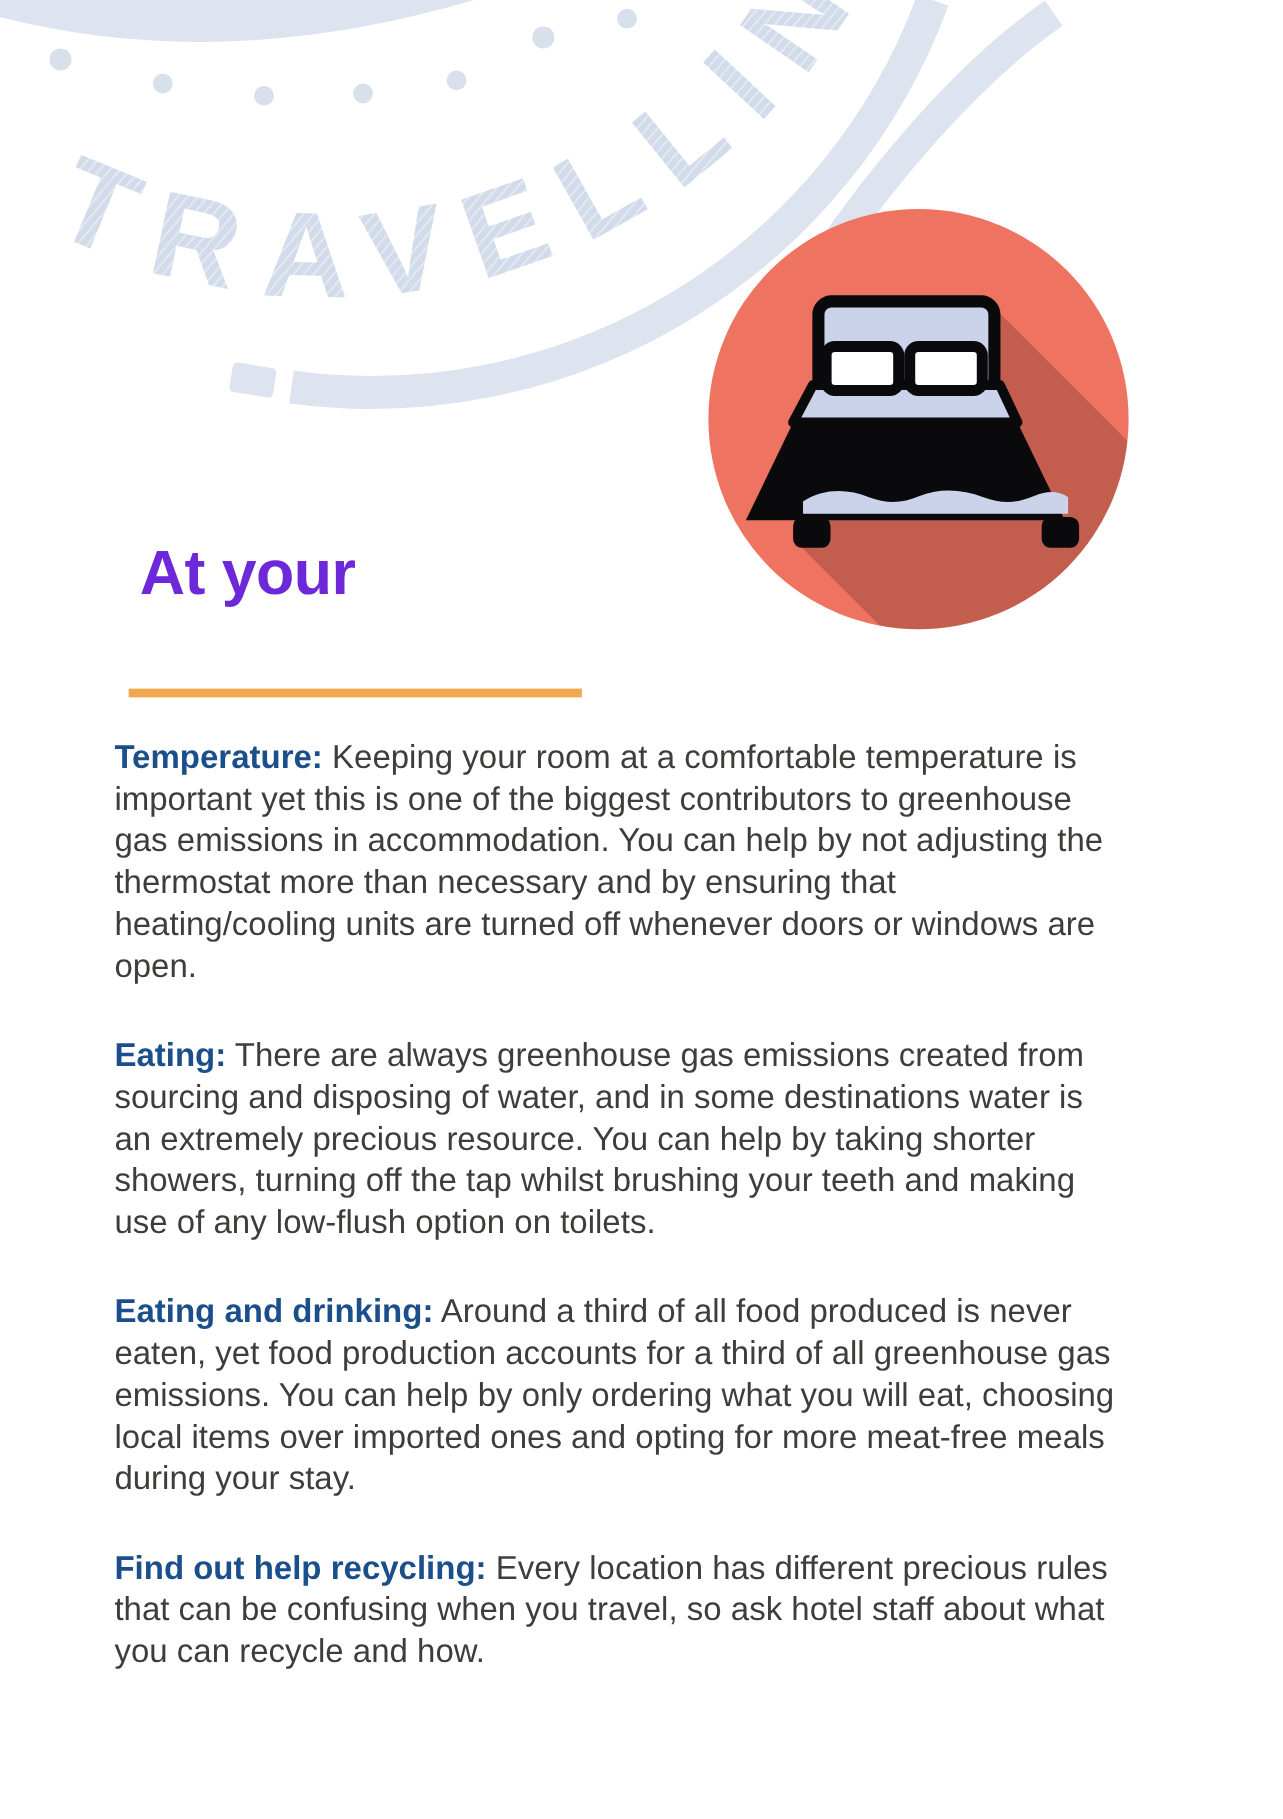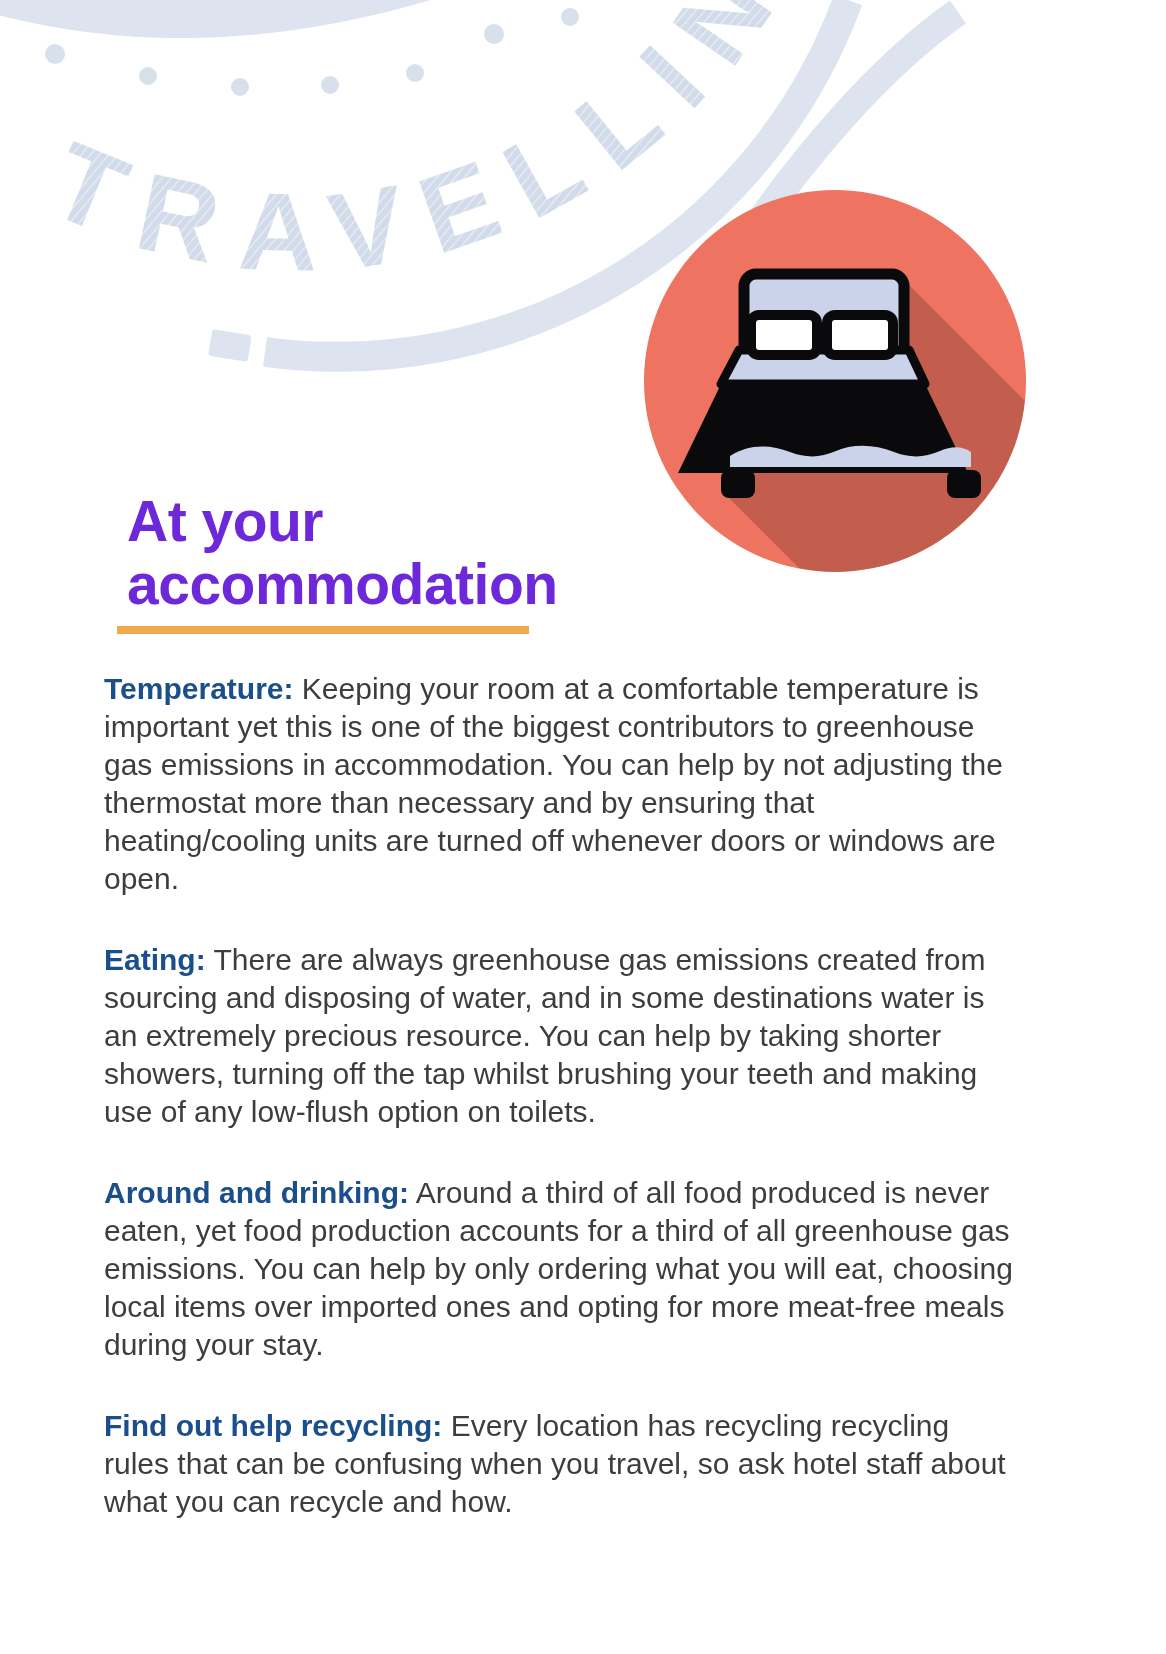--- a/index.html
+++ b/index.html
@@ -115,25 +115,24 @@
                L 971,467 Z" fill="#cad3e9"></path>
 
       <rect x="721" y="470" width="34" height="28" rx="8" fill="#0a0a0d"></rect>
       <rect x="947" y="470" width="34" height="28" rx="8" fill="#0a0a0d"></rect>
     </g>
   </g>
 </svg>
 
 <div class="heading">
   <div>At your</div>
-  <div>accommodation</div>
 </div>
 <div class="title-underline"></div>
 
 <div class="content">
   <p><span class="lead">Temperature:</span><span> Keeping your room at a comfortable temperature is important yet this is one of the biggest contributors to greenhouse gas emissions in accommodation. You can help by not adjusting the thermostat more than necessary and by ensuring that heating/cooling units are turned off whenever doors or windows are open.</span></p>
 
   <p><span class="lead">Eating:</span><span> There are always greenhouse gas emissions created from sourcing and disposing of water, and in some destinations water is an extremely precious resource. You can help by taking shorter showers, turning off the tap whilst brushing your teeth and making use of any low-flush option on toilets.</span></p>
 
-  <p><span class="lead">Around and drinking:</span><span> Around a third of all food produced is never eaten, yet food production accounts for a third of all greenhouse gas emissions. You can help by only ordering what you will eat, choosing local items over imported ones and opting for more meat-free meals during your stay.</span></p>
+  <p><span class="lead">Eating and drinking:</span><span> Around a third of all food produced is never eaten, yet food production accounts for a third of all greenhouse gas emissions. You can help by only ordering what you will eat, choosing local items over imported ones and opting for more meat-free meals during your stay.</span></p>
 
-  <p><span class="lead">Find out help recycling:</span><span> Every location has recycling recycling rules that can be confusing when you travel, so ask hotel staff about what you can recycle and how.</span></p>
+  <p><span class="lead">Find out help recycling:</span><span> Every location has different precious rules that can be confusing when you travel, so ask hotel staff about what you can recycle and how.</span></p>
 </div>
 
 </body></html>

